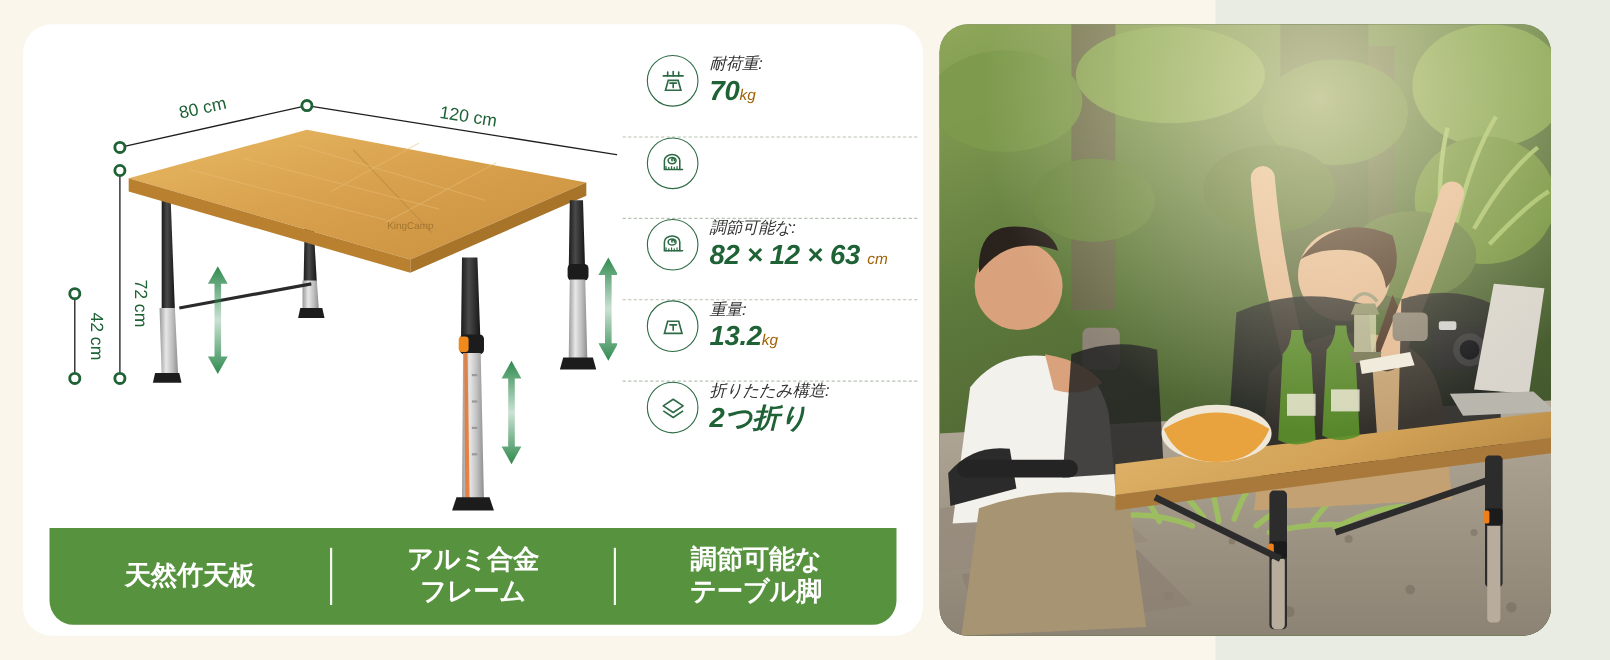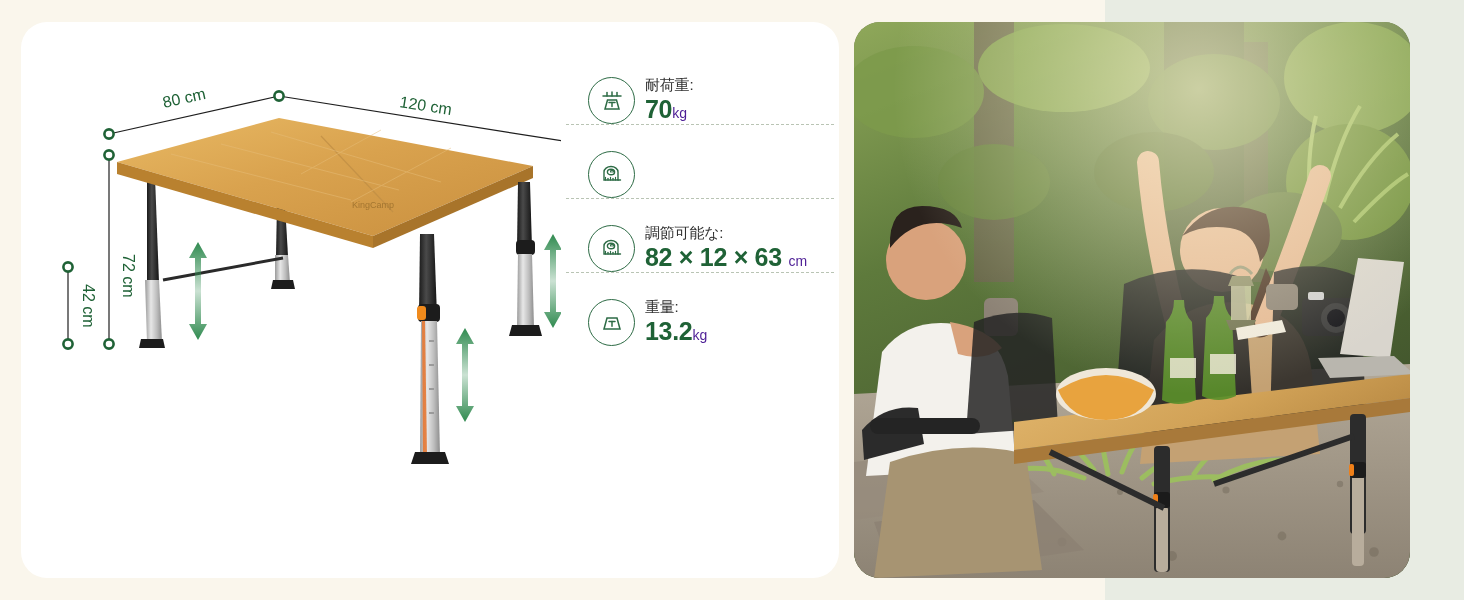--- a/index.html
+++ b/index.html
@@ -26,34 +26,34 @@
   
   .illus { position: absolute; left: 0; top: 0; width: 540px; height: 470px; }
   .illus svg { display: block; }
 
   
   .spec-list {
     position: absolute; left: 545px; top: 20px; width: 268px; height: 455px;
     padding-top: 8px;
   }
   .spec-row {
-    position: relative; display: flex; align-items: flex-end;
-    height: 74px; gap: 10px;
+    position: relative; display: flex; align-items: flex-start;
+    height: 74px; gap: 10px; font-style: italic;
   }
   .spec-row + .spec-row { border-top: 1px dashed #b9c4b4; }
   .spec-icon {
     flex: 0 0 auto; width: 47px; height: 47px; border-radius: 50%;
     border: 1.4px solid #2d6b45; display: flex; align-items: center; justify-content: center;
     color: #2d6b45; margin-left: 22px;
   }
   .spec-icon svg { display: block; }
   .spec-text { display: flex; flex-direction: column; justify-content: center; line-height: 1.15; }
   .spec-label { font-size: 15px; color: #303030; letter-spacing: -.2px; margin-bottom: 2px; font-weight: 400; }
   .spec-value { font-size: 25px; font-weight: 700; color: #1f6236; letter-spacing: -.3px; white-space: nowrap; }
-  .spec-unit { font-size: 14px; font-weight: 400; color: #4c1d95; letter-spacing: 0; }
+  .spec-unit { font-size: 14px; font-weight: 400; color: #a16207; letter-spacing: 0; }
 
   
   .feature-bar {
     position: absolute; left: 24px; top: 458px; width: 770px; height: 88px;
     background: #57933e; border-radius: 0 0 22px 22px;
     display: flex; align-items: center;
   }
   .feature-cell {
     flex: 1 1 0; display: flex; align-items: center; justify-content: center;
     color: #ffffff; font-size: 24px; font-weight: 700; line-height: 1.2;
@@ -260,23 +260,56 @@
             <line x1="11" y1="12.4" x2="17" y2="12.4"></line>
             <line x1="14" y1="12.4" x2="14" y2="17.2"></line>
           </svg>
         </div>
         <div class="spec-text">
           <span class="spec-label">重量:</span>
           <span class="spec-value"><span>13.2</span><span class="spec-unit">kg</span></span>
         </div>
       </div>
 
+      <div class="spec-row">
+        <div class="spec-icon">
+          <svg width="28" height="28" viewBox="0 0 28 28" fill="none" stroke="#2d6b45" stroke-width="1.5" stroke-linejoin="round">
+            <path d="M14 6 L23 12 L14 18 L5 12 Z"></path>
+            <path d="M5 16.5 L14 22.5 L23 16.5"></path>
+          </svg>
+        </div>
+        <div class="spec-text">
+          <span class="spec-label">折りたたみ構造:</span>
+          <span class="spec-value">2つ折り</span>
+        </div>
+      </div>
 
     </div>
 
+    <div class="feature-bar">
+      <div class="feature-cell">
+        <div>
+          <div>天然竹天板</div>
+        </div>
+      </div>
+      <div class="feature-div"></div>
+      <div class="feature-cell">
+        <div>
+          <div>アルミ合金</div>
+          <div>フレーム</div>
+        </div>
+      </div>
+      <div class="feature-div"></div>
+      <div class="feature-cell">
+        <div>
+          <div>調節可能な</div>
+          <div>テーブル脚</div>
+        </div>
+      </div>
+    </div>
 
   </div>
 
   <div class="photo">
     <svg width="556" height="556" viewBox="0 0 556 556">
       <defs>
         <linearGradient id="bgFoliage" x1="0" y1="0" x2="0.4" y2="1">
           <stop offset="0%" stop-color="#8fa85a"></stop>
           <stop offset="40%" stop-color="#5e7a3c"></stop>
           <stop offset="100%" stop-color="#3d4f2a"></stop>

